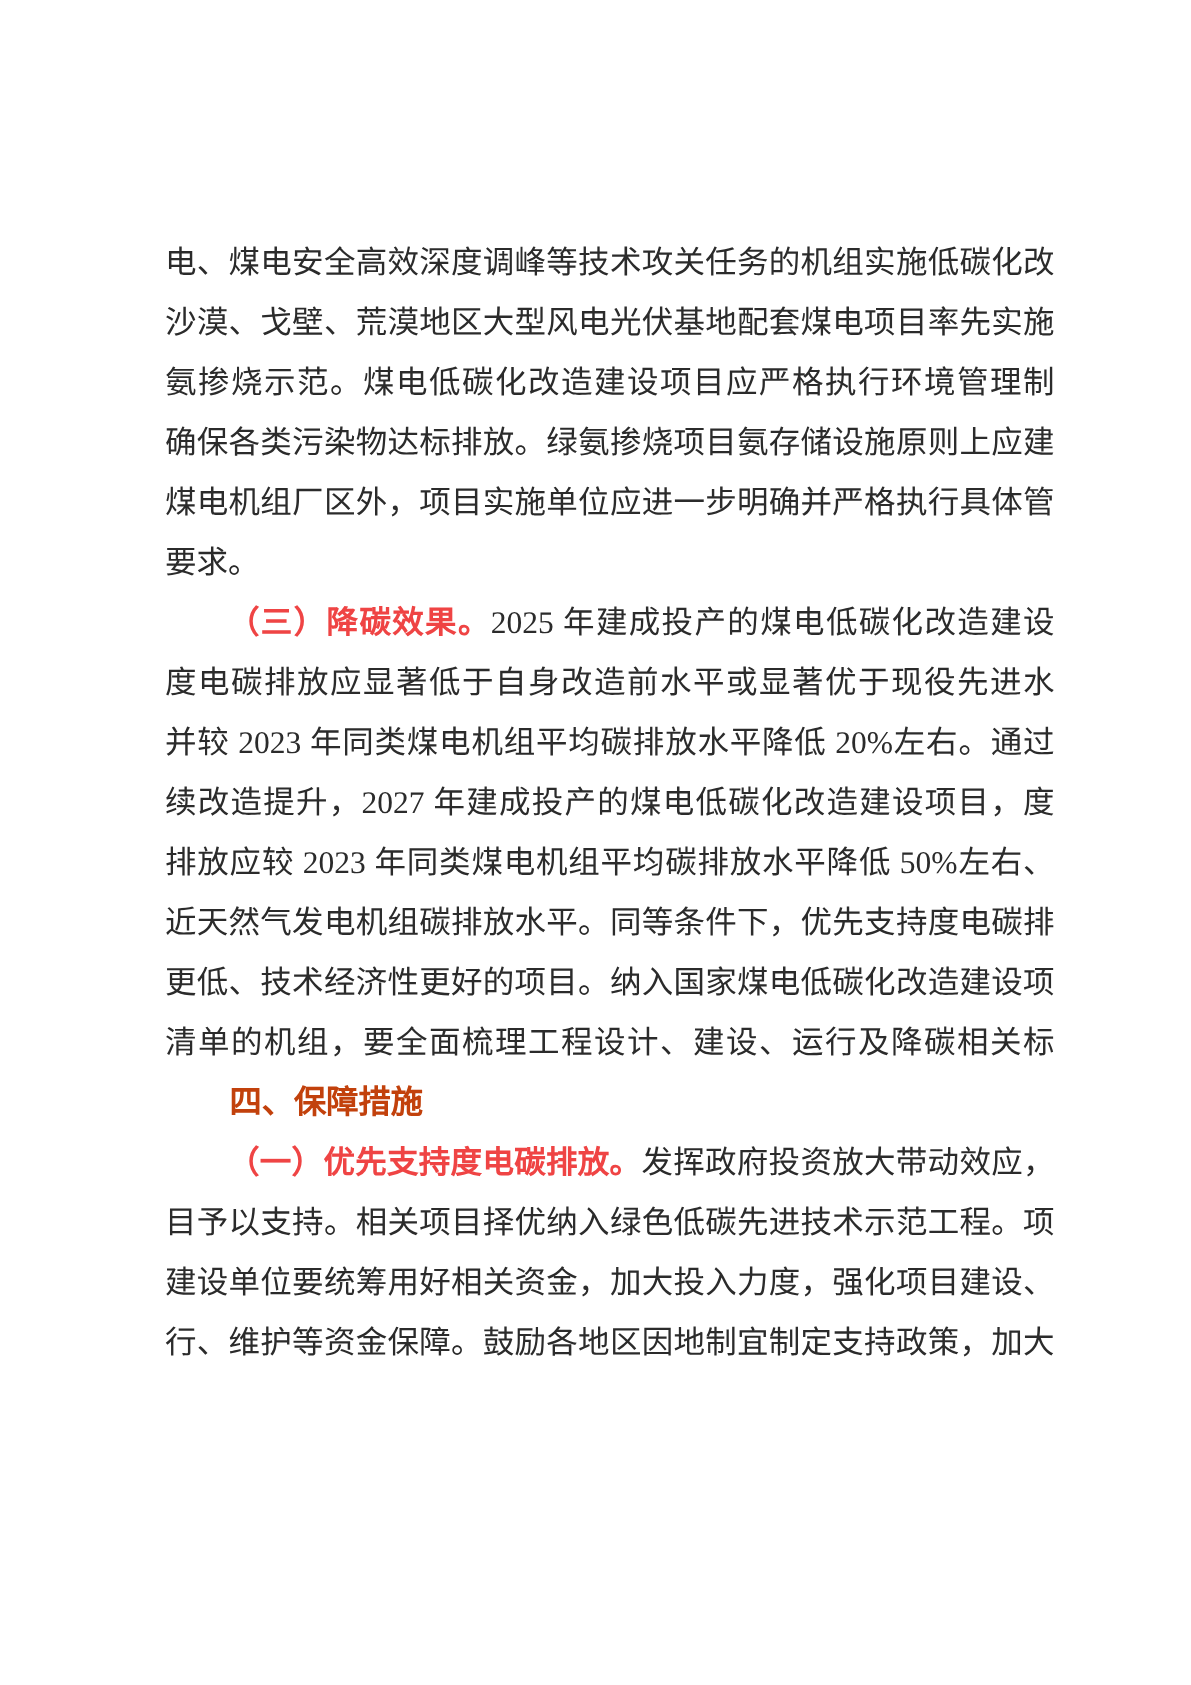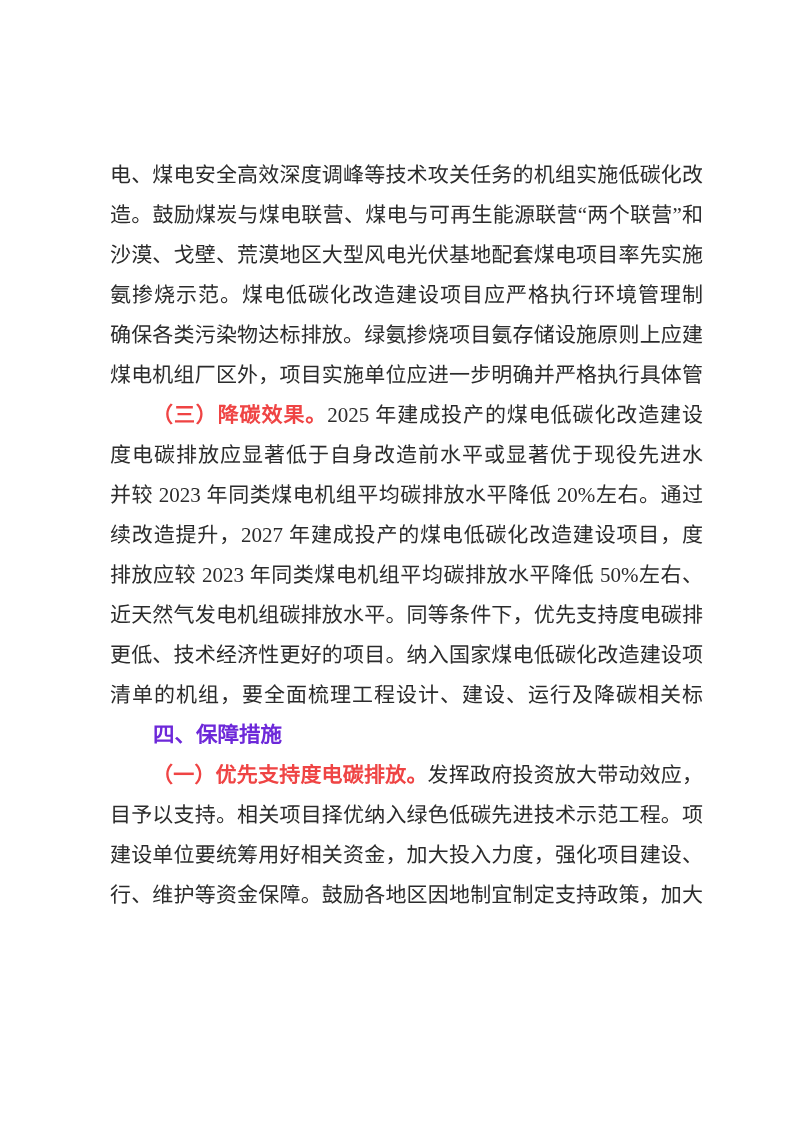--- a/index.html
+++ b/index.html
@@ -37,33 +37,33 @@
   }
   .line.indent {
     text-indent: 2em;
   }
   .seg { font-weight: 400; }
   .seg.bold { font-weight: 700; color: #ef4444; }
   .line.heading {
     font-family: "Liberation Sans", "DejaVu Sans", sans-serif;
     font-size: 21.5px;
   }
-  .line.heading .seg { font-weight: 700; color: #6d28d9; }
+  .line.heading .seg { font-weight: 700; color: #c2410c; }
 </style>
 </head>
 <body>
 
 <div class="page">
   <div class="text-column">
       <div class="line justify"><span class="seg">电、煤电安全高效深度调峰等技术攻关任务的机组实施低碳化改</span></div>
-      <div class="line justify"><span class="seg">造。鼓励煤炭与煤电联营、煤电与可再生能源联营“两个联营”和</span></div>
       <div class="line justify"><span class="seg">沙漠、戈壁、荒漠地区大型风电光伏基地配套煤电项目率先实施绿</span></div>
       <div class="line justify"><span class="seg">氨掺烧示范。煤电低碳化改造建设项目应严格执行环境管理制度，</span></div>
       <div class="line justify"><span class="seg">确保各类污染物达标排放。绿氨掺烧项目氨存储设施原则上应建于</span></div>
       <div class="line justify"><span class="seg">煤电机组厂区外，项目实施单位应进一步明确并严格执行具体管理</span></div>
+      <div class="line"><span class="seg">要求。</span></div>
       <div class="line justify indent"><span class="seg bold">（三）降碳效果。</span><span class="seg">2025 年建成投产的煤电低碳化改造建设项目，</span></div>
       <div class="line justify"><span class="seg">度电碳排放应显著低于自身改造前水平或显著优于现役先进水平，</span></div>
       <div class="line justify"><span class="seg">并较 2023 年同类煤电机组平均碳排放水平降低 20%左右。通过持</span></div>
       <div class="line justify"><span class="seg">续改造提升，2027 年建成投产的煤电低碳化改造建设项目，度电碳</span></div>
       <div class="line justify"><span class="seg">排放应较 2023 年同类煤电机组平均碳排放水平降低 50%左右、接</span></div>
       <div class="line justify"><span class="seg">近天然气发电机组碳排放水平。同等条件下，优先支持度电碳排放</span></div>
       <div class="line justify"><span class="seg">更低、技术经济性更好的项目。纳入国家煤电低碳化改造建设项目</span></div>
       <div class="line justify"><span class="seg">清单的机组，要全面梳理工程设计、建设、运行及降碳相关标准，</span></div>
       <div class="line indent heading"><span class="seg bold">四、保障措施</span></div>
       <div class="line justify indent"><span class="seg bold">（一）优先支持度电碳排放。</span><span class="seg">发挥政府投资放大带动效应，利用</span></div>

